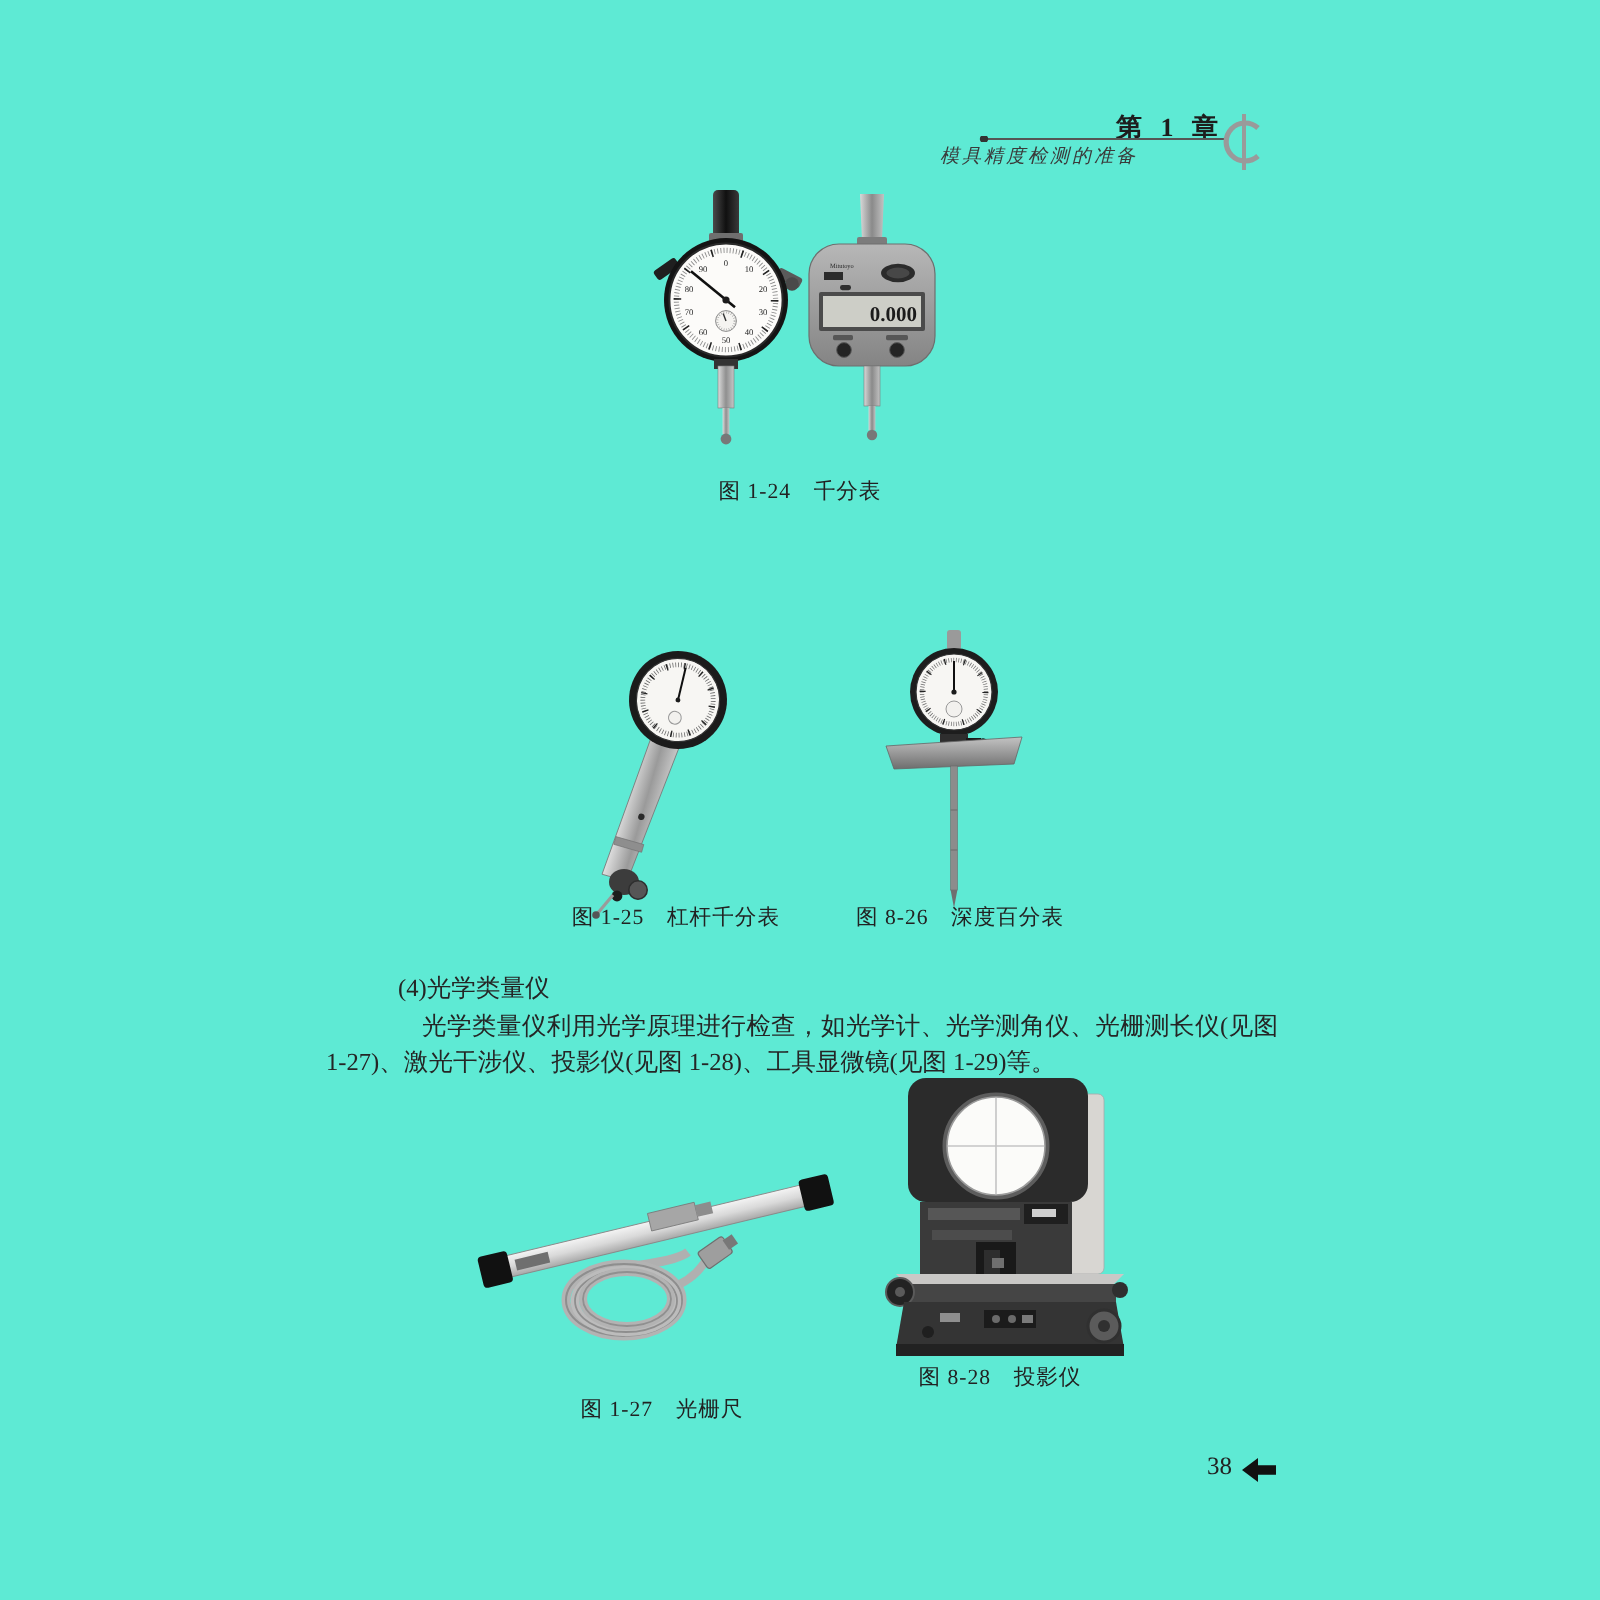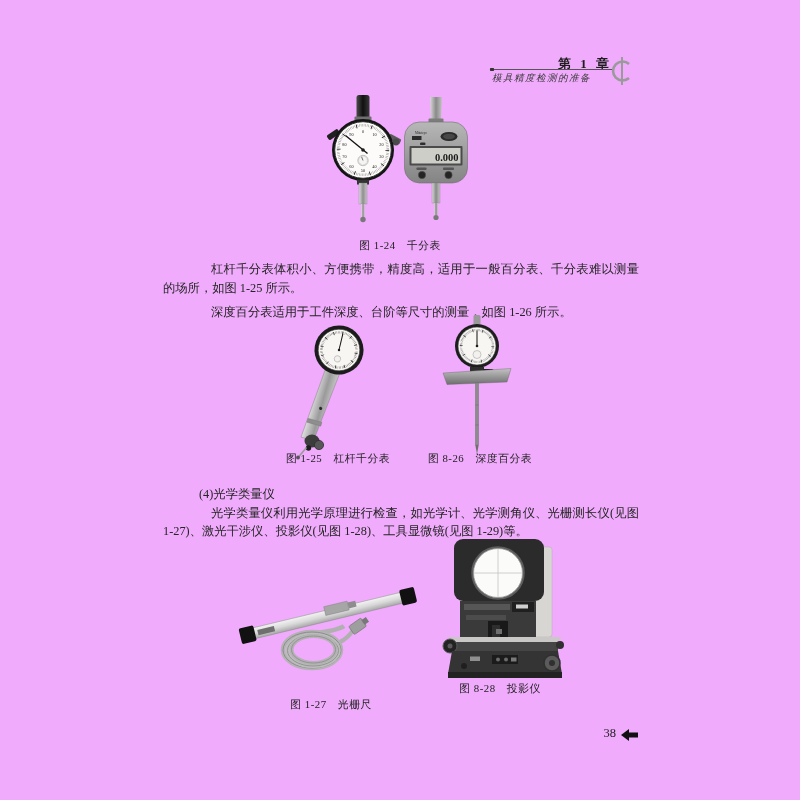--- a/index.html
+++ b/index.html
@@ -1,30 +1,30 @@
 <!DOCTYPE html>
 <html><head>
 <meta charset="utf-8">
 <style>
   * { margin:0; padding:0; box-sizing:border-box; }
   html,body { background:#ffffff; }
   .page {
-    position:relative; width:800px; height:800px; background:#f0abfc;
+    position:relative; width:800px; height:800px; background:#5eead4;
     font-family:"Liberation Serif","DejaVu Serif",serif; color:#2b2b2b;
     overflow:hidden;
   }
   
   .hdr-chapter {
     position:absolute; top:55px; left:490px; width:122px;
     text-align:right; font-size:13px; font-weight:bold; letter-spacing:3px; color:#1d1d1d;
   }
   .hdr-rule { position:absolute; top:68px; left:489px; width:124px; height:3px; }
   .hdr-subtitle {
     position:absolute; top:72px; left:470px; width:143px;
-    text-align:center; font-style:italic; font-size:9.5px; letter-spacing:1.5px; color:#3a3a3a;
+    text-align:left; font-style:italic; font-size:9.5px; letter-spacing:1.5px; color:#3a3a3a;
   }
   .hdr-icon { position:absolute; top:56px; left:611px; }
   
   .textblock { position:absolute; left:163px; width:476px; font-size:12.3px; line-height:18.5px; text-align:justify; color:#252525; }
   .tb1 { top:260px; }
   .tb2 { top:485px; }
   .para { text-indent:48px; }
   .para2 { margin-top:6px; }
   .subhead { text-indent:36px; }
   
@@ -135,24 +135,20 @@
     <rect x="42" y="72.5" width="11" height="2.6" rx="0.8" fill="#565656"></rect>
     <circle cx="21" cy="80" r="3.7" fill="#242424" stroke="#5c5c5c" stroke-width="0.5"></circle>
     <circle cx="47.5" cy="80" r="3.7" fill="#242424" stroke="#5c5c5c" stroke-width="0.5"></circle>
     <rect x="31" y="88" width="8" height="20" fill="url(#gMet2)" stroke="#7a7a7a" stroke-width="0.3"></rect>
     <rect x="33.3" y="108" width="3.4" height="12" fill="url(#gMet2)"></rect>
     <circle cx="35" cy="122.5" r="2.6" fill="#787878"></circle>
   </svg>
 
   <div class="caption cap24">图 1-24　千分表</div>
 
-  <div class="textblock tb1">
-    <p class="para">杠杆千分表体积小、方便携带，精度高，适用于一般百分表、千分表难以测量的场所，如图 1-25 所示。</p>
-    <p class="para para2">深度百分表适用于工件深度、台阶等尺寸的测量，如图 1-26 所示。</p>
-  </div>
 
   <svg class="fig fig-lever" width="105" height="142" viewBox="0 0 105 142">
     <defs>
       <linearGradient id="gMet3" x1="0" y1="0" x2="1" y2="0">
         <stop offset="0" stop-color="#e2e2e2"></stop>
           <stop offset="0.55" stop-color="#9a9a9a"></stop>
           <stop offset="1" stop-color="#c9c9c9"></stop>
       </linearGradient>
     </defs>
     <g transform="rotate(16 48 55)">

